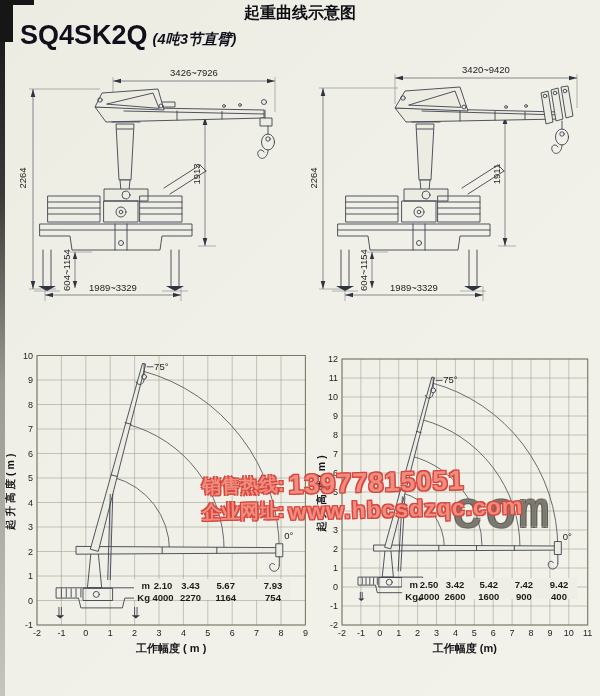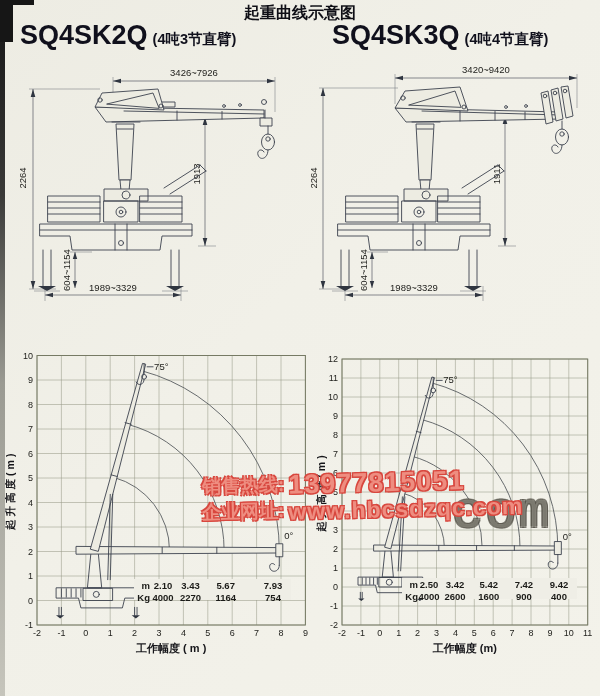--- a/index.html
+++ b/index.html
@@ -4,21 +4,21 @@
 <style>
   html,body{margin:0;padding:0;}
   body{width:600px;height:696px;overflow:hidden;background:#e9e8e0;}
   .page{position:relative;width:600px;height:696px;background:linear-gradient(135deg,#edece3 0%,#f1f0e8 45%,#f3f2ea 100%);font-family:"Liberation Sans",sans-serif;}
   .edge-l{position:absolute;left:0;top:0;width:5px;height:696px;background:linear-gradient(#141414 0%,#3a3a38 28%,#9a9a92 55%,#c6c5bc 100%);z-index:8;}
   .edge-c{position:absolute;left:0;top:0;width:13px;height:42px;background:#161616;z-index:8;}
   .edge-t{position:absolute;left:0;top:0;width:34px;height:5px;background:#161616;z-index:8;}
   .title{position:absolute;left:0;right:0;top:3px;text-align:center;font-weight:bold;font-size:16px;color:#0f0f16;z-index:2;}
   .model{position:absolute;top:20px;white-space:nowrap;z-index:2;color:#10101c;}
   .model .nm{font-weight:bold;font-size:27px;letter-spacing:0px;margin-top:45px;}
-  .model .sub{font-weight:bold;font-size:14.5px;padding-left:5px;}
+  .model .sub{font-weight:bold;font-size:14.5px;padding-left:5px;font-style:italic;}
   .m-left{left:20px;} .m-right{left:332px;}
   svg{position:absolute;overflow:visible;}
   
   .ln{stroke:#3c424e;stroke-width:.9;fill:none;stroke-linejoin:round;stroke-linecap:round;}
   .lnfill{stroke:#3c424e;stroke-width:.9;fill:#edece2;stroke-linejoin:round;}
   .dark{fill:#2f3540;stroke:none;}
   .dim{stroke:#3c424e;stroke-width:.6;fill:none;}
   .ext{stroke:#6a6f76;stroke-width:.5;fill:none;}
   .dimt{font-family:"Liberation Sans",sans-serif;font-size:9.5px;fill:#22221f;}
   .grid{stroke:#999b87;stroke-width:.55;}
@@ -43,23 +43,20 @@
 
 <div class="page">
   <div class="edge-l"></div>
   <div class="edge-c"></div>
   <div class="edge-t"></div>
 
   <div class="title">起重曲线示意图</div>
 
   <div class="model m-left">
     <span class="nm">SQ4SK2Q</span><span class="sub">(4吨3节直臂)</span>
-  </div>
-  <div class="model m-right">
-    <span class="nm">SQ4SK3Q</span><span class="sub">(4吨4节直臂)</span>
   </div>
 
   <svg style="left:12px;top:58px" width="312" height="254" viewBox="0 0 312 254">
 
     <path class="dim" d="M101,23 H263"></path>
     <path class="dark" d="M101,23 l8,-2.3 v4.6 z"></path>
       <path class="dark" d="M263,23 l-8,-2.3 v4.6 z"></path>
     <path class="ext" d="M101,19 V46 M263,19 V54"></path>
     <text class="dimt" x="182" y="18" text-anchor="middle">3426~7926</text>
 

